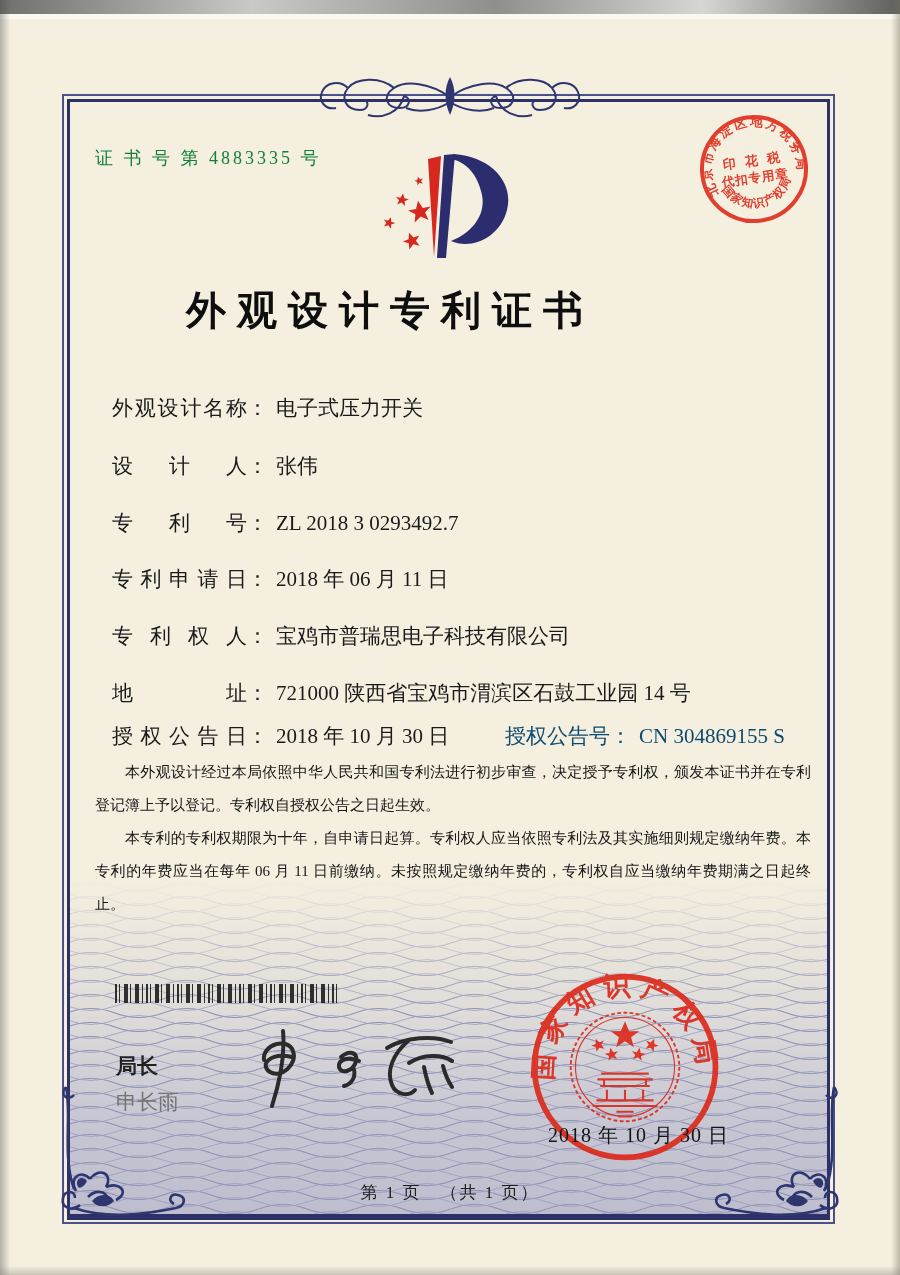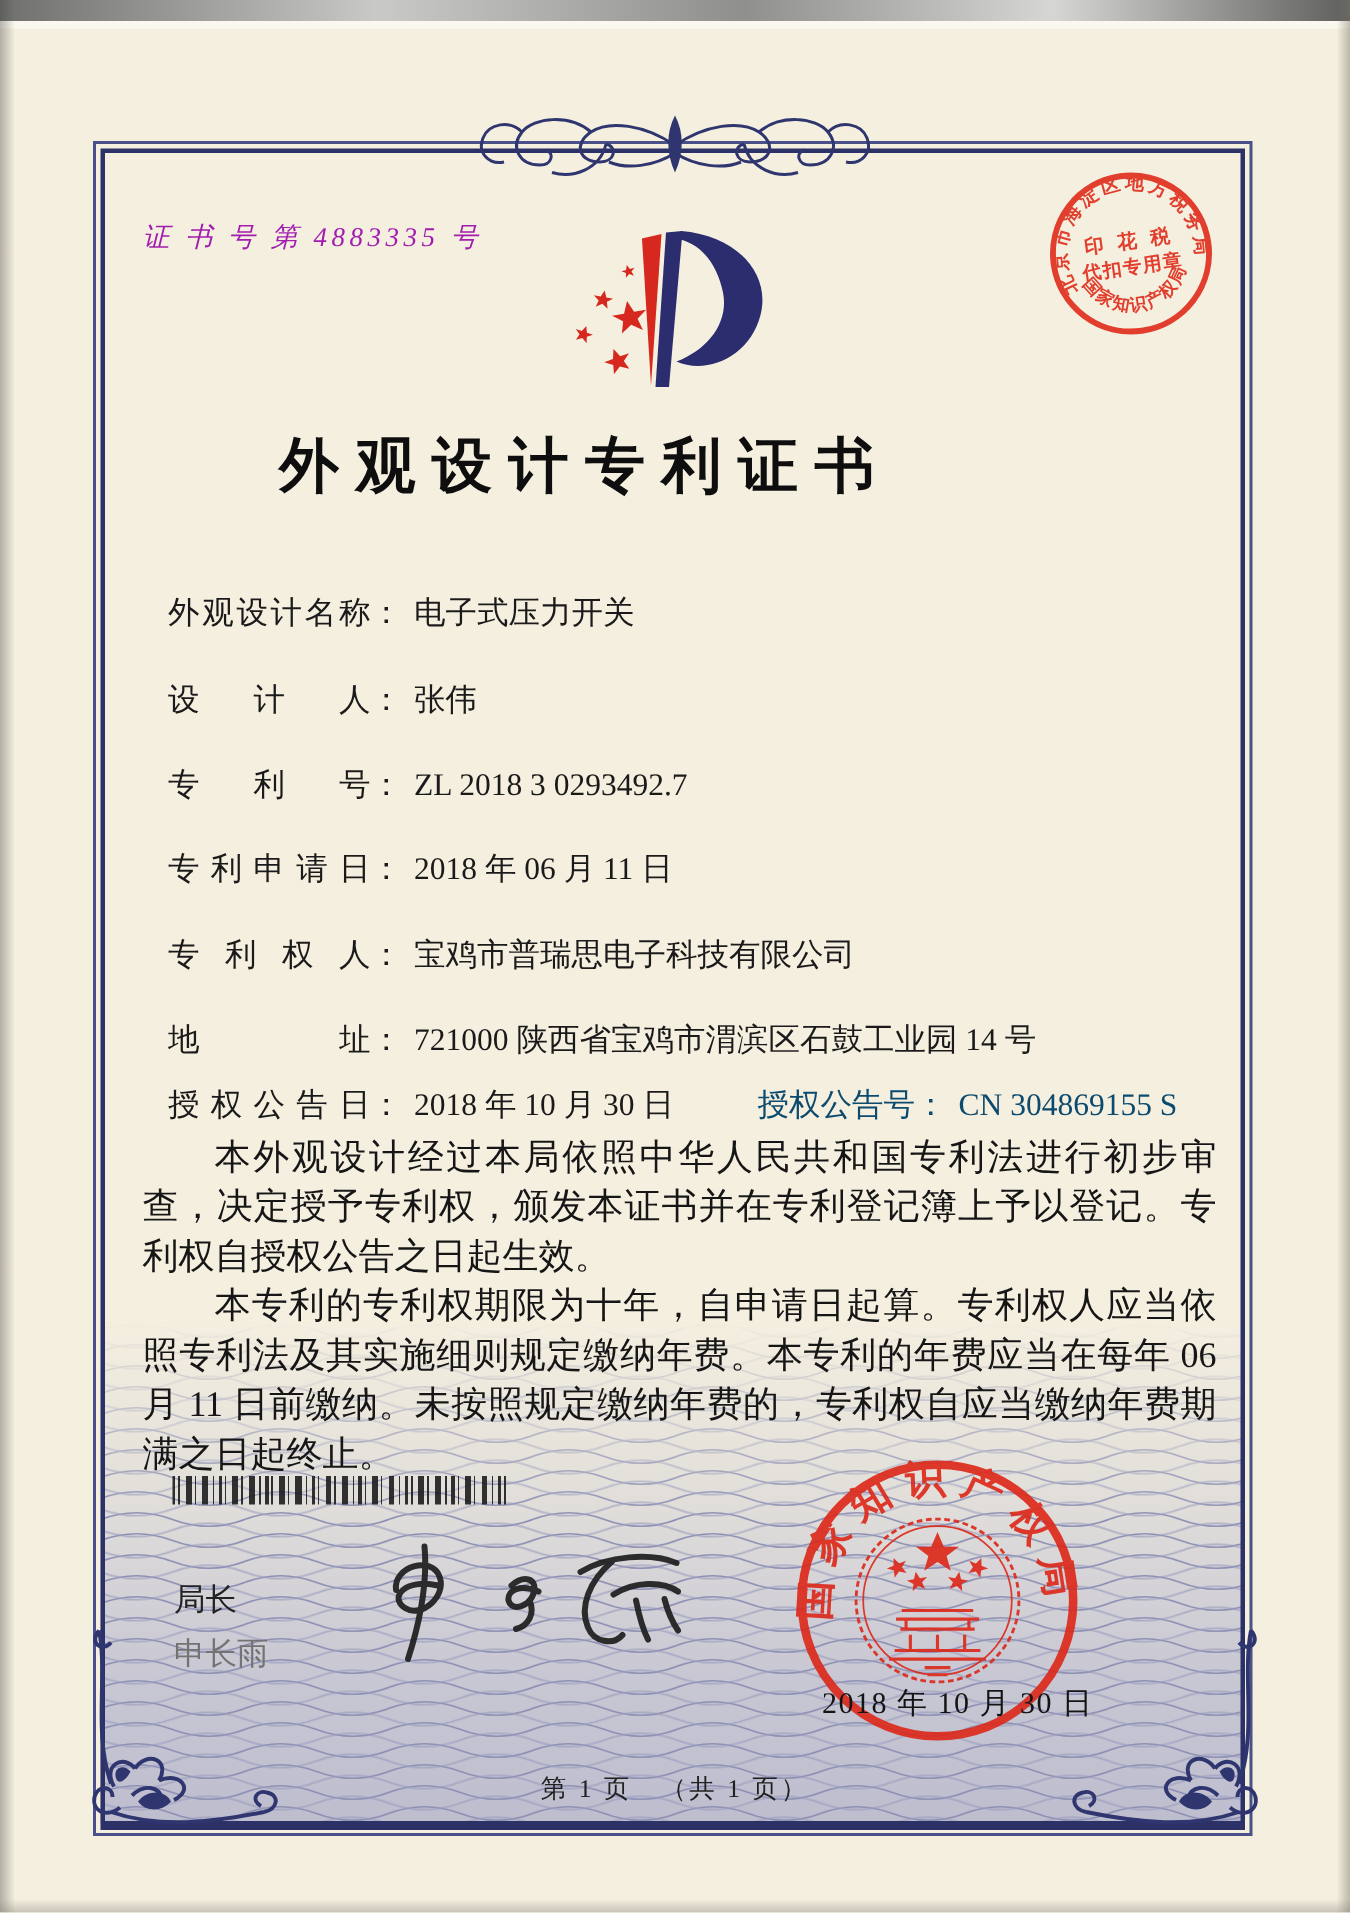--- a/index.html
+++ b/index.html
@@ -31,47 +31,47 @@
   .frame-outer{position:absolute;left:62px;top:94px;width:769px;height:1126px;
     border:2px solid #4a5088;}
   .frame-inner{position:absolute;left:3px;top:3px;right:3px;bottom:2px;
     border:3px solid #2c3168;border-bottom-width:6px;}
 
   .ornament-top{position:absolute;left:308px;top:71px;width:284px;height:52px;}
   .corner{position:absolute;width:152px;height:138px;}
   .corner.bl{left:44px;top:1083px;}
   .corner.br{left:704px;top:1083px;transform:scaleX(-1);}
 
-  .cert-no{position:absolute;left:95px;top:146px;font-size:18px;letter-spacing:3px;color:#a21caf;font-style:italic;}
+  .cert-no{position:absolute;left:95px;top:146px;font-size:18px;letter-spacing:3px;color:#15803d;}
 
   .logo{position:absolute;left:350px;top:145px;width:180px;height:130px;}
 
   .title{position:absolute;left:0;top:283px;width:780px;text-align:center;
     font-size:40px;font-weight:bold;letter-spacing:11px;color:#0e0e0e;}
 
   .field{position:absolute;left:112px;font-size:21px;white-space:nowrap;color:#1a1a1a;}
   .flabel{display:inline-block;width:135px;text-align:justify;text-align-last:justify;vertical-align:bottom;}
   .colon{margin-right:8px;}
   .grant-right{position:absolute;left:505px;font-size:21px;white-space:nowrap;color:#0c4a6e;}
 
-  .paras{position:absolute;left:95px;top:756px;width:716px;font-size:24px;
+  .paras{position:absolute;left:95px;top:756px;width:716px;font-size:15px;
     line-height:33px;text-align:justify;color:#161616;}
   .paras p{margin:0;text-indent:2em;}
 
   .barcode{position:absolute;left:115px;top:984px;width:226px;height:19px;opacity:.88;
     background:repeating-linear-gradient(90deg,
       #181818 0 2px,transparent 2px 4px,
       #181818 4px 5px,transparent 5px 9px,
       #181818 9px 13px,transparent 13px 15px,
       #181818 15px 16px,transparent 16px 20px,
       #181818 20px 24px,transparent 24px 27px,
       #181818 27px 28px,transparent 28px 31px);}
 
   .director-label{position:absolute;left:116px;top:1052px;font-size:21px;
-    font-family:"Liberation Sans","DejaVu Sans",sans-serif;color:#222;}
+    font-family:"Liberation Sans","DejaVu Sans",sans-serif;color:#222;font-weight:bold;}
   .director-name{position:absolute;left:116px;top:1088px;font-size:21px;
     font-family:"Liberation Sans","DejaVu Sans",sans-serif;color:#737373;}
   .signature{position:absolute;left:246px;top:1026px;width:225px;height:88px;}
 
   .seal-tax{position:absolute;left:679px;top:94px;width:150px;height:150px;transform:rotate(-8deg);opacity:.92;}
   .seal-office{position:absolute;left:525px;top:967px;width:200px;height:200px;opacity:.9;}
   .seal-date{position:absolute;left:548px;top:1122px;font-size:20px;color:#141414;letter-spacing:1px;z-index:5;}
 
   .footer{position:absolute;left:0;top:1181px;width:900px;text-align:center;
     font-size:17px;letter-spacing:2px;color:#202020;}

